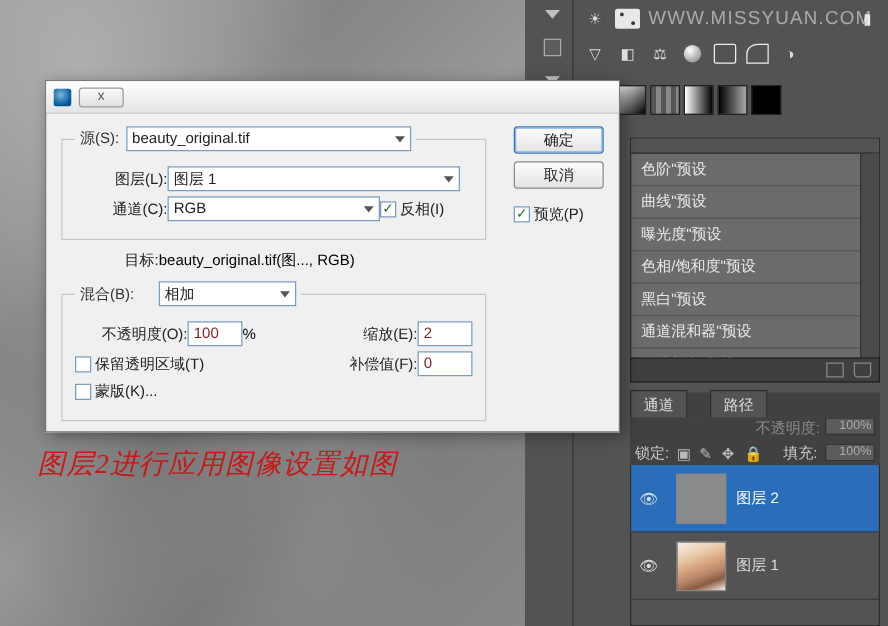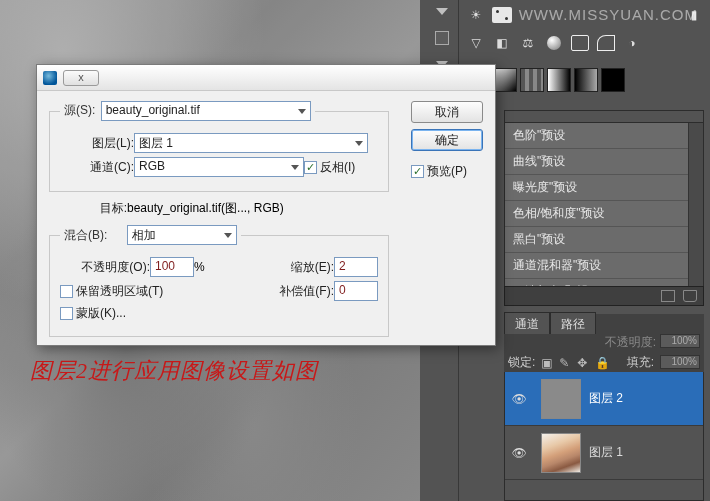--- a/index.html
+++ b/index.html
@@ -39,21 +39,21 @@
 .presets{position:absolute;right:6px;top:110px;width:200px;background:#6b6b6b;border:1px solid #2c2c2c}
 .presets-head{height:12px;background:#535353;border-bottom:1px solid #2c2c2c}
 .preset-list{max-height:164px;overflow:hidden}
 .preset-item{padding:4px 8px;color:#e8e8e8;border-bottom:1px solid #555;cursor:default}
 .preset-scroll{position:absolute;right:0;top:12px;width:15px;bottom:0;background:#4a4a4a;border-left:1px solid #333}
 .panel-foot{position:absolute;right:6px;top:286px;width:200px;height:20px;background:#3f3f3f;border:1px solid #222;display:flex;justify-content:flex-end;align-items:center;padding-right:6px;gap:8px}
 .foot-icn{width:14px;height:12px;border:1px solid #888}
 
 
 .tabs{position:absolute;right:6px;top:314px;width:200px;height:20px;background:#414141;display:flex;align-items:center}
-.tab{padding:3px 10px;color:#ddd;background:#535353;border:1px solid #2c2c2c;border-bottom:none;margin-right:0}
+.tab{padding:3px 10px;color:#ddd;background:#535353;border:1px solid #2c2c2c;border-bottom:none;margin-right:18px}
 .opacity-row{position:absolute;right:6px;top:334px;width:200px;height:18px;background:#414141;display:flex;justify-content:flex-end;align-items:flex-start;gap:4px;padding-right:4px;color:#8a8a8a;font-size:11px}
 .field-sm{width:40px;height:14px;background:#5b5b5b;border:1px solid #333;color:#aaa;text-align:right;padding-right:2px;font-size:10px}
 .lock-row{position:absolute;right:6px;top:352px;width:200px;height:20px;background:#414141;display:flex;align-items:center;gap:6px;padding:0 4px;color:#ccc;font-size:11px}
 .lock-row .sp{flex:1}
 .lock-icn{width:12px;height:12px;display:inline-block;color:#bbb}
 
 
 .layers{position:absolute;right:6px;top:372px;width:200px;bottom:0;background:#535353;border:1px solid #2c2c2c;border-top:none}
 .layer{display:flex;align-items:center;height:54px;border-bottom:1px solid #3a3a3a}
 .layer.sel{background:#2a6db8}
@@ -186,32 +186,32 @@
 </div>
 
 <div class="dialog">
   <div class="titlebar">
     <span class="ico"></span>
     <span class="closex">x</span>
   </div>
   <div class="dlg-body">
 
     <div class="btn-col">
+      <div class="dlg-btn def">确定</div>
       <div class="dlg-btn">取消</div>
-      <div class="dlg-btn def">确定</div>
       <div class="prev">
         <span class="chk">✓</span>
         <span class="chklbl">预览(P)</span>
       </div>
     </div>
 
     <fieldset style="width:340px">
       <legend>
         <span>源(S):</span>
-        <span class="dd" style="display:inline-block;width:210px;margin-left:2px">beauty_original.tif</span>
+        <span class="dd" style="display:inline-block;width:228px;margin-left:2px">beauty_original.tif</span>
       </legend>
       <div class="row">
         <span class="lbl" style="width:74px">图层(L):</span>
         <span class="dd" style="width:234px">图层 1</span>
       </div>
       <div class="row">
         <span class="lbl" style="width:74px">通道(C):</span>
         <span class="dd" style="width:170px">RGB</span>
         <span class="chk">✓</span>
         <span class="chklbl">反相(I)</span>

